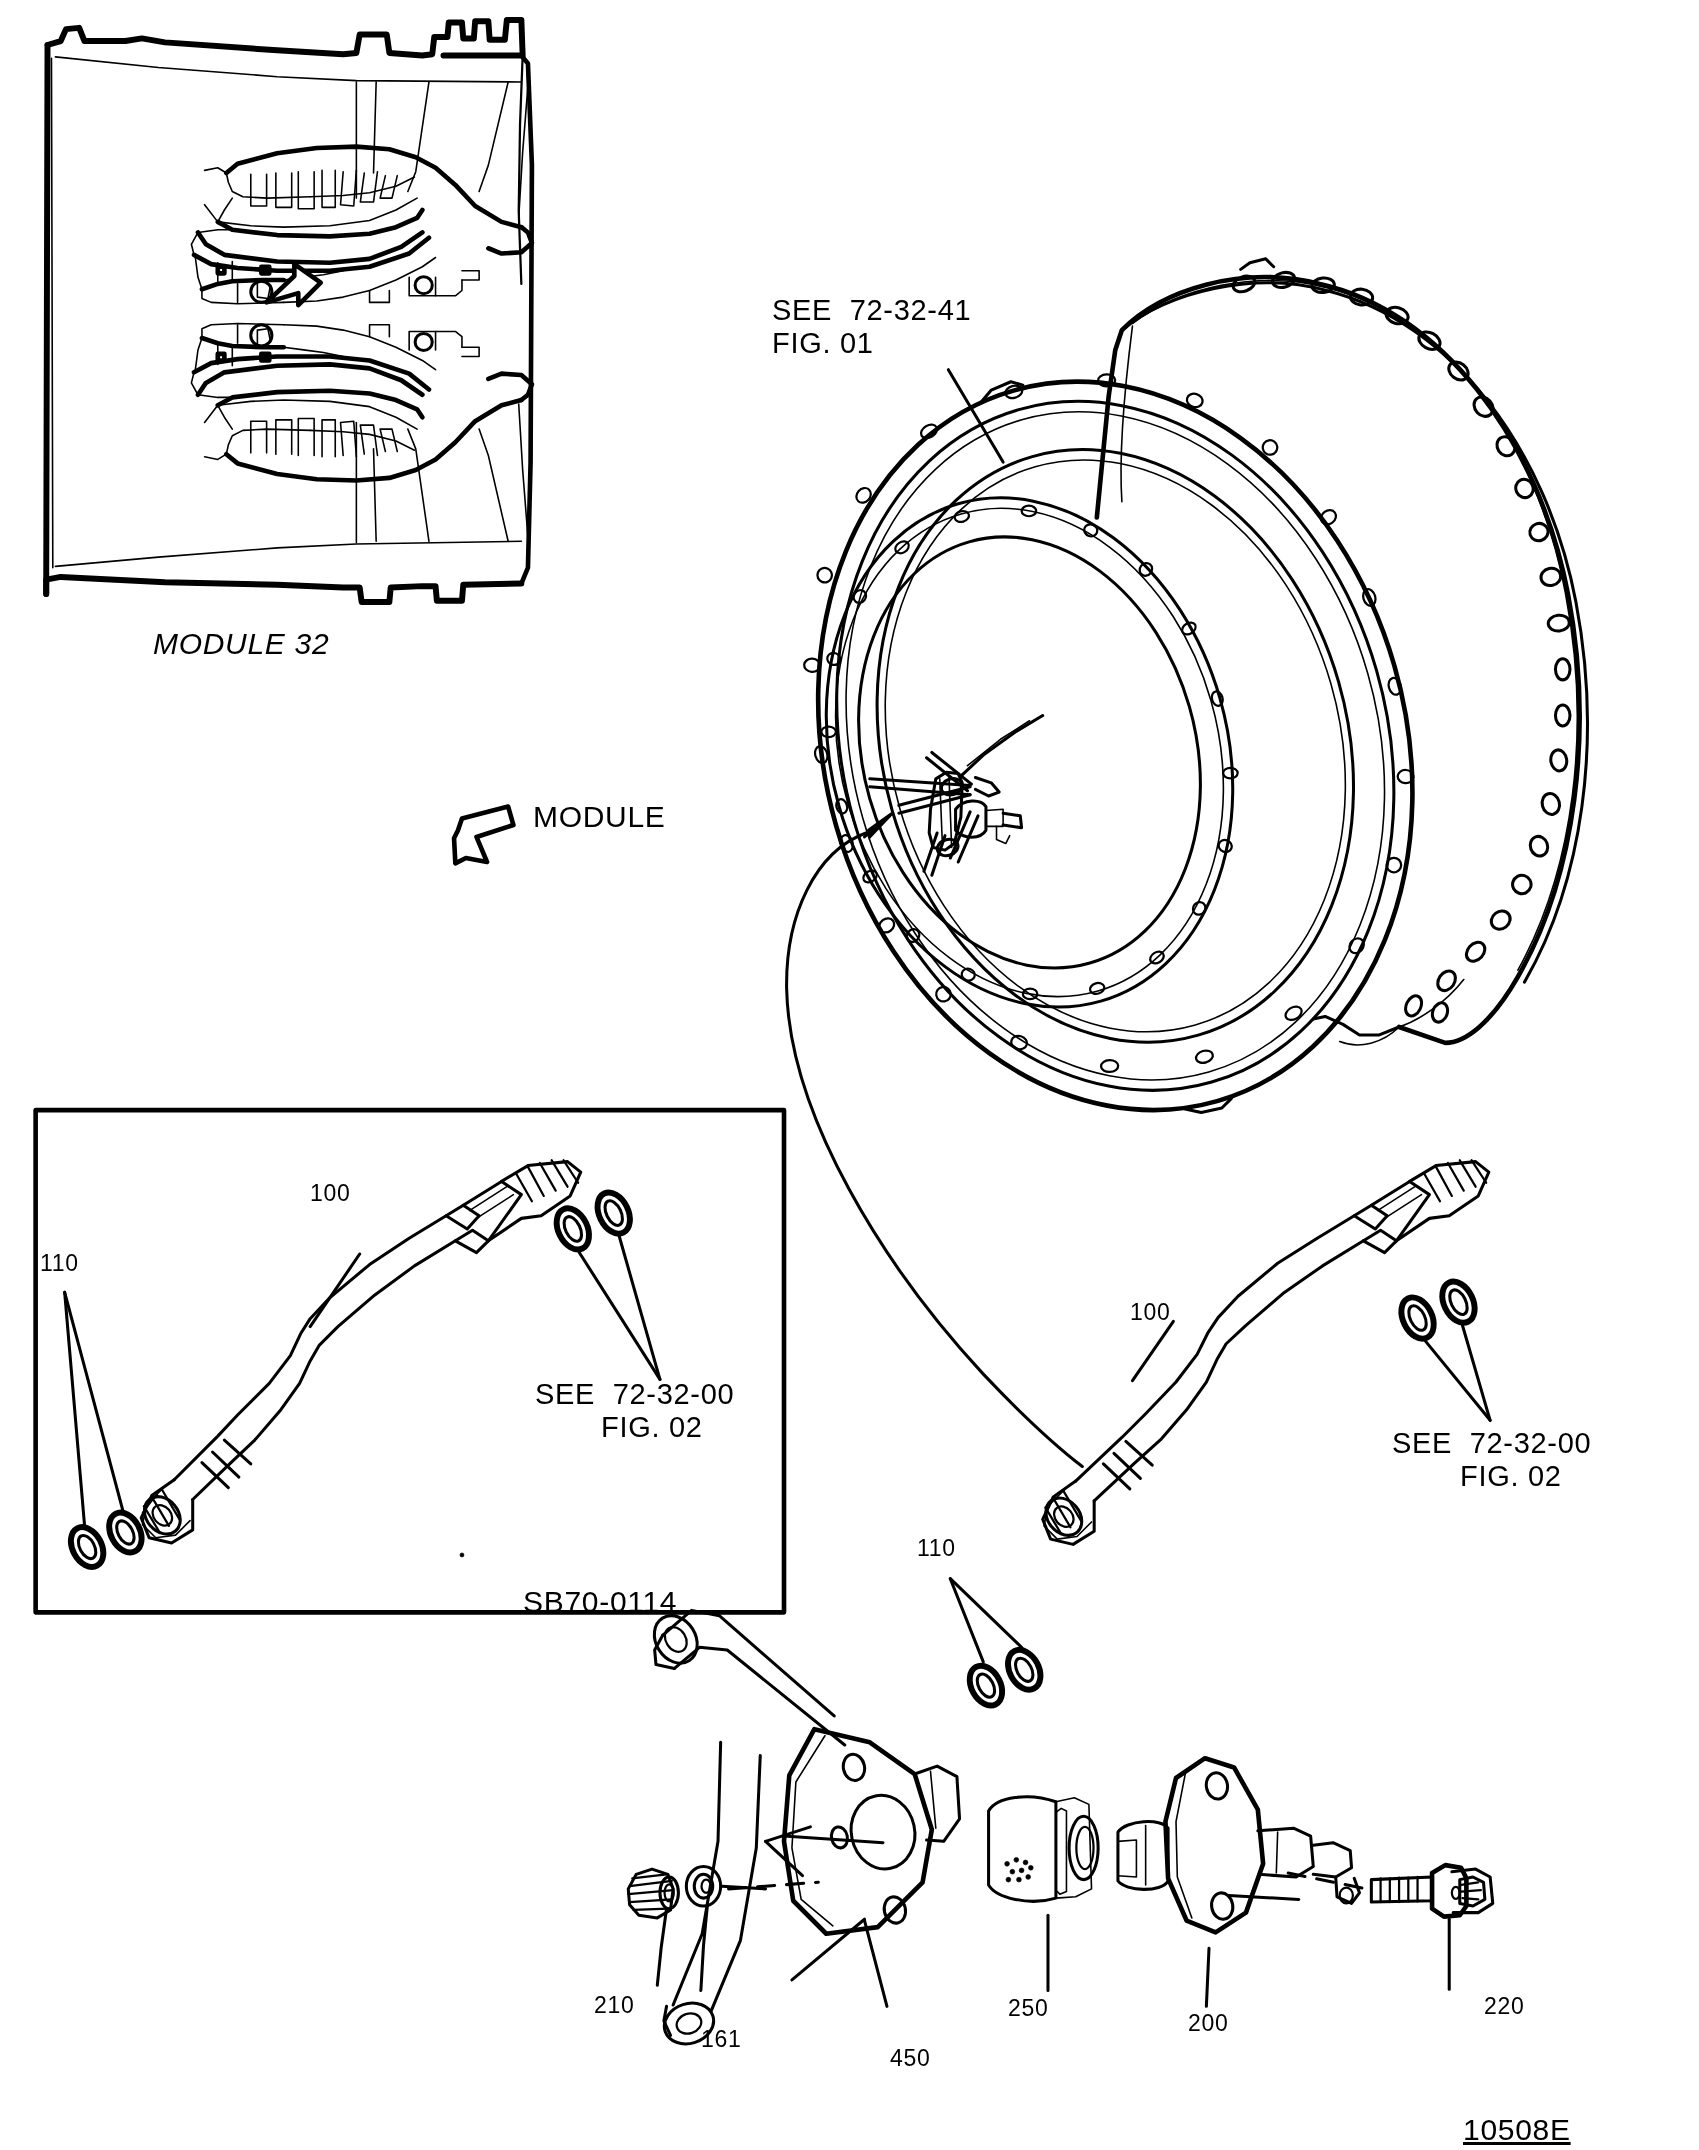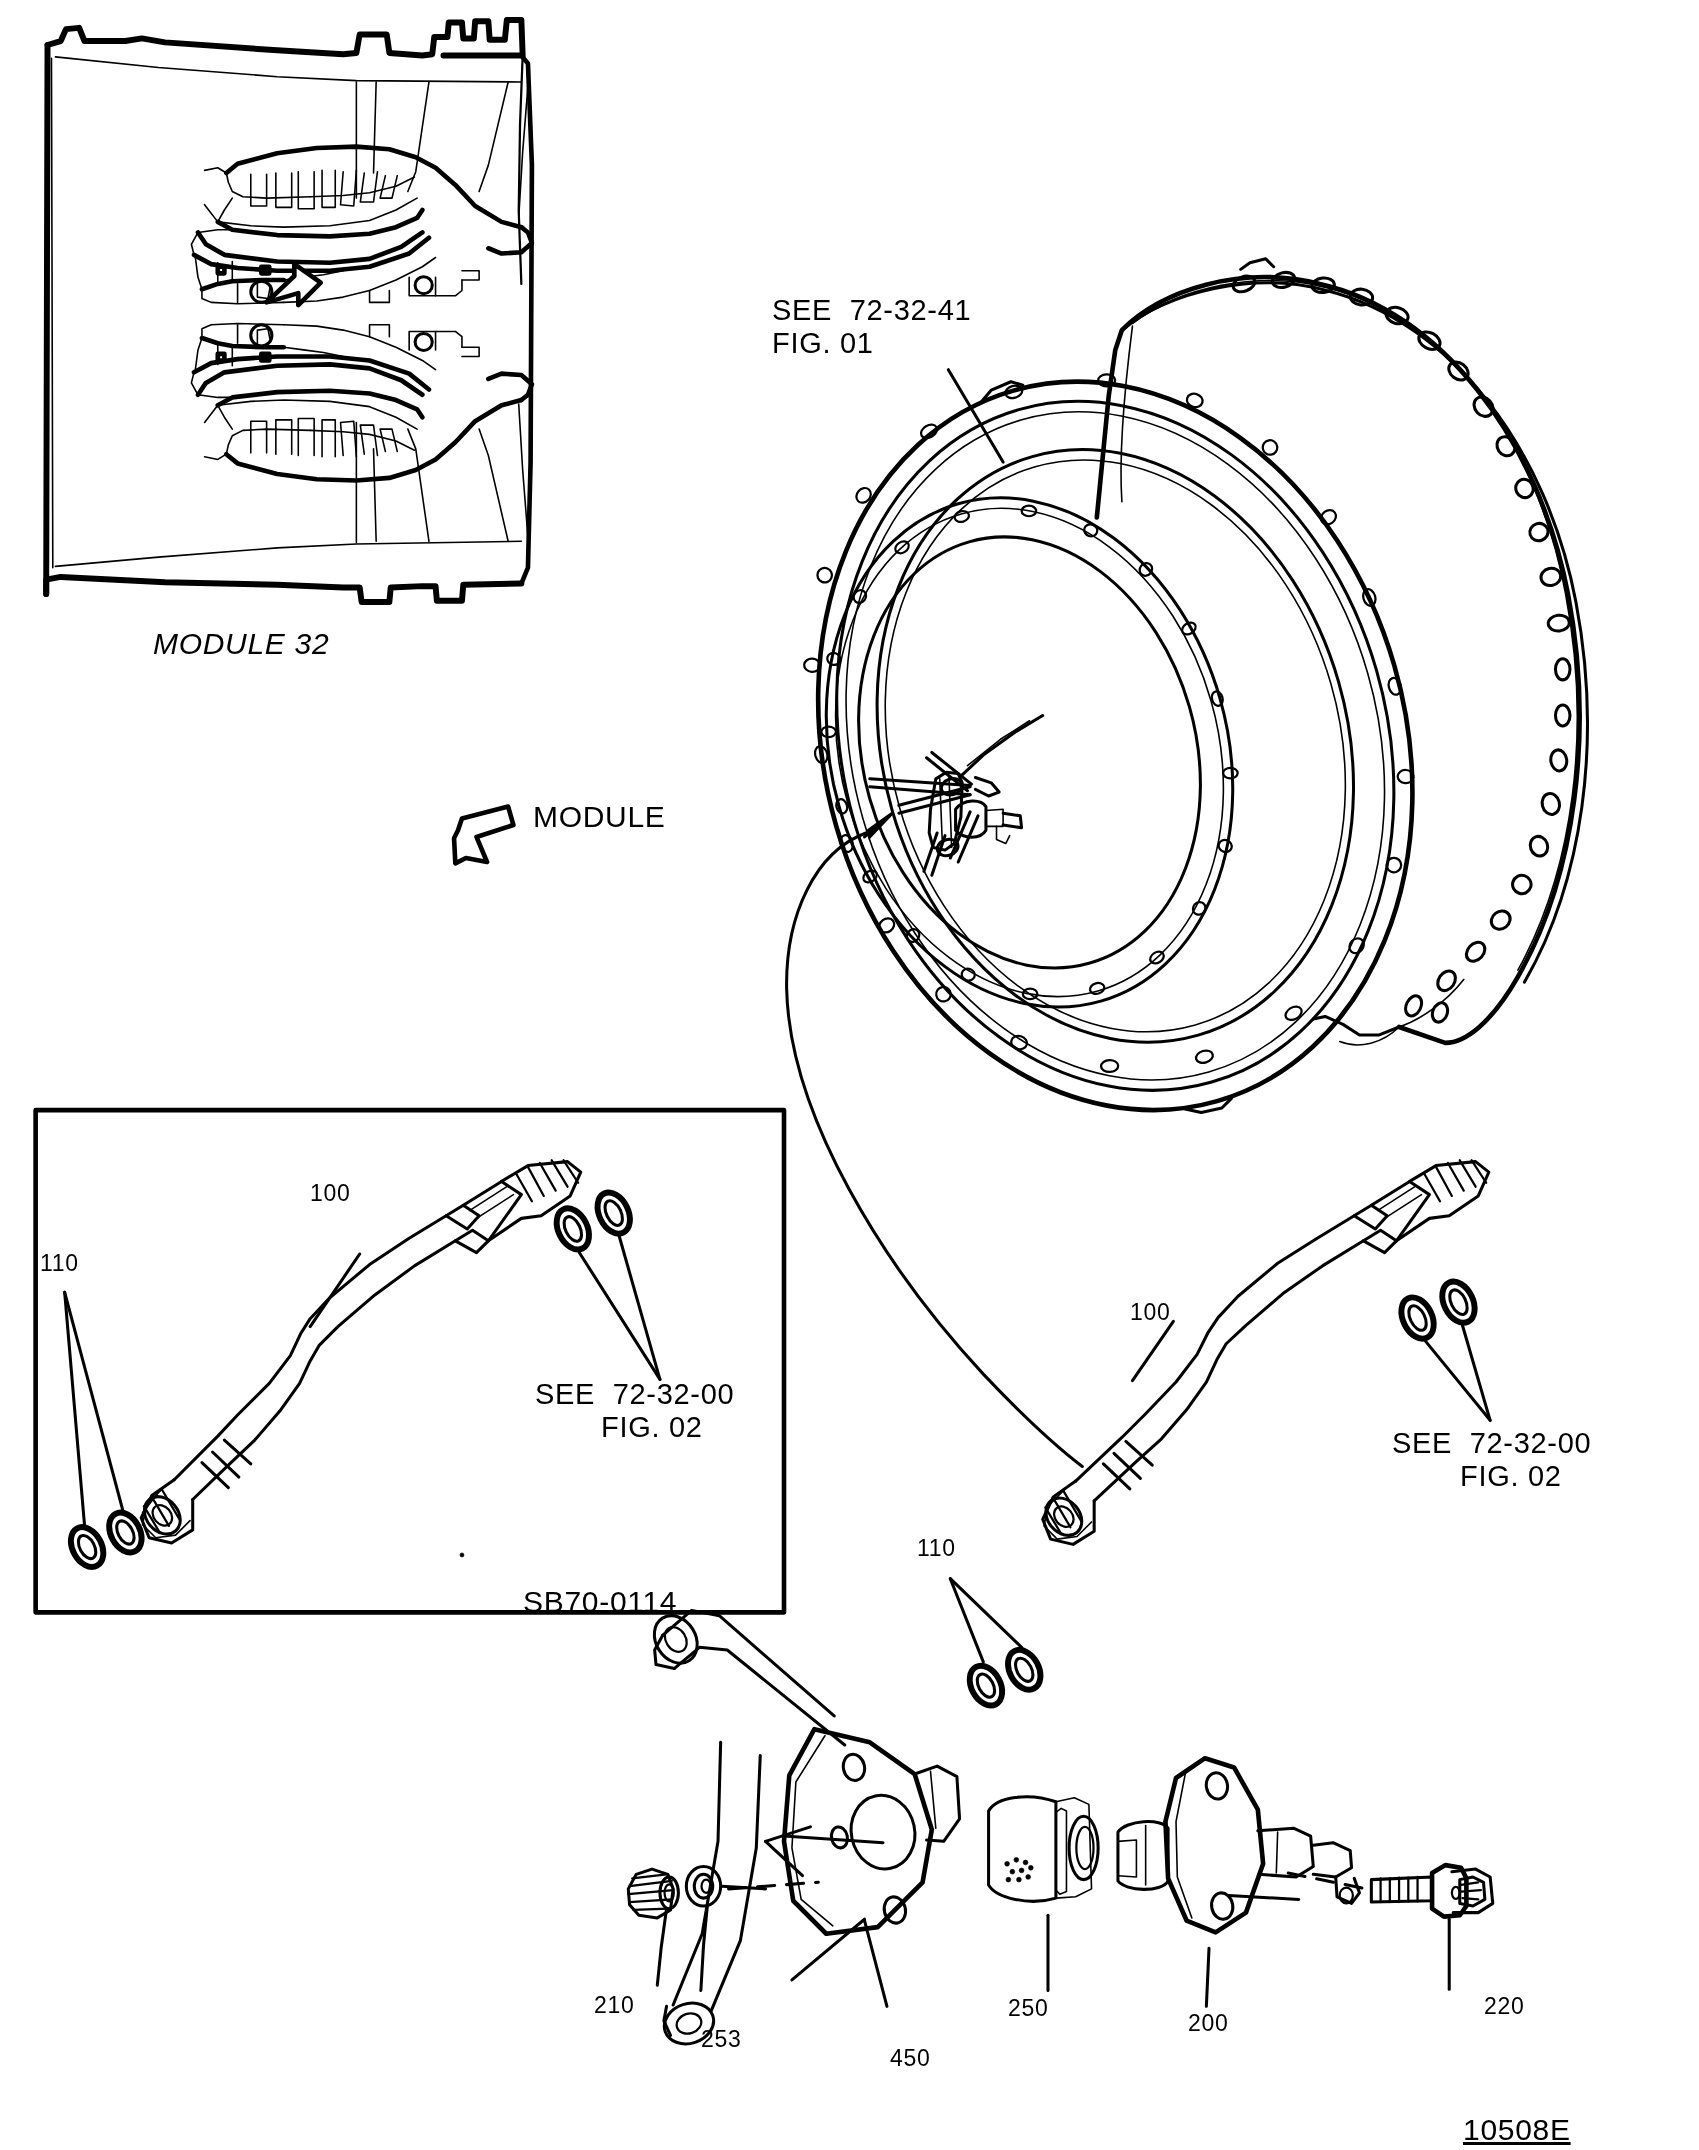--- a/index.html
+++ b/index.html
@@ -534,21 +534,21 @@
   <div class="lbl t-mid" style="left:601px;top:1411px;">FIG. 02</div>
   <div class="lbl t-code" style="left:523px;top:1549px;">SB70-0114</div>
 
   <div class="lbl t-num" style="left:1130px;top:1300px;">100</div>
   <div class="lbl t-mid" style="left:1392px;top:1427px;">SEE  72-32-00</div>
   <div class="lbl t-mid" style="left:1460px;top:1460px;">FIG. 02</div>
 
   <div class="lbl t-num" style="left:917px;top:1536px;">110</div>
 
   <div class="lbl t-num" style="left:594px;top:1993px;">210</div>
-  <div class="lbl t-num" style="left:701px;top:2027px;">253</div>
+  <div class="lbl t-num" style="left:701px;top:2027px;">161</div>
   <div class="lbl t-num" style="left:1008px;top:1996px;">250</div>
   <div class="lbl t-num" style="left:1188px;top:2011px;">200</div>
   <div class="lbl t-num" style="left:1484px;top:1994px;">220</div>
   <div class="lbl t-num" style="left:890px;top:2046px;">450</div>
 
   <div class="lbl t-code" style="left:1463px;top:2077px;text-decoration:underline;">10508E</div>
 
 </div>
 
 

